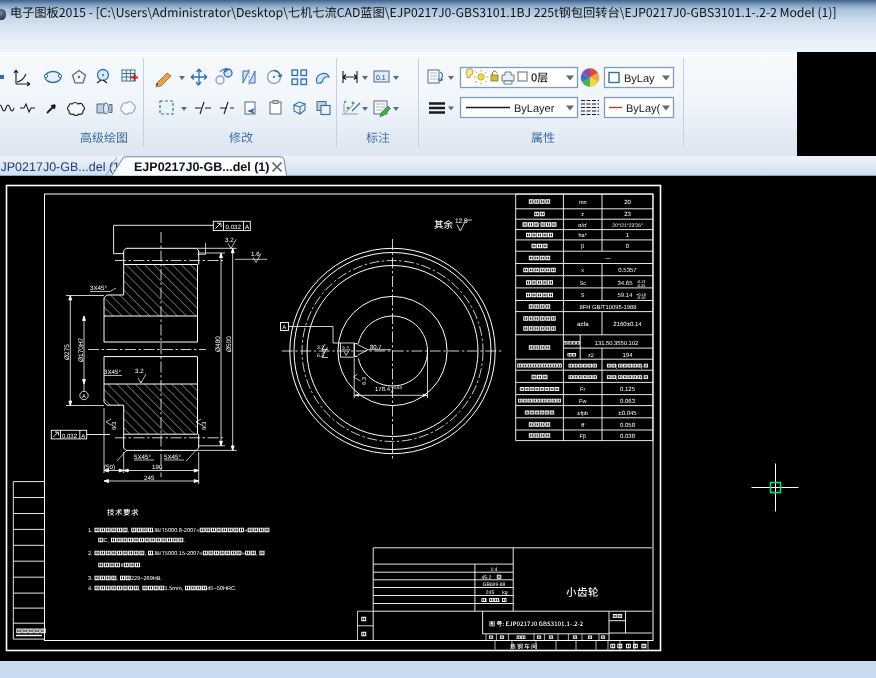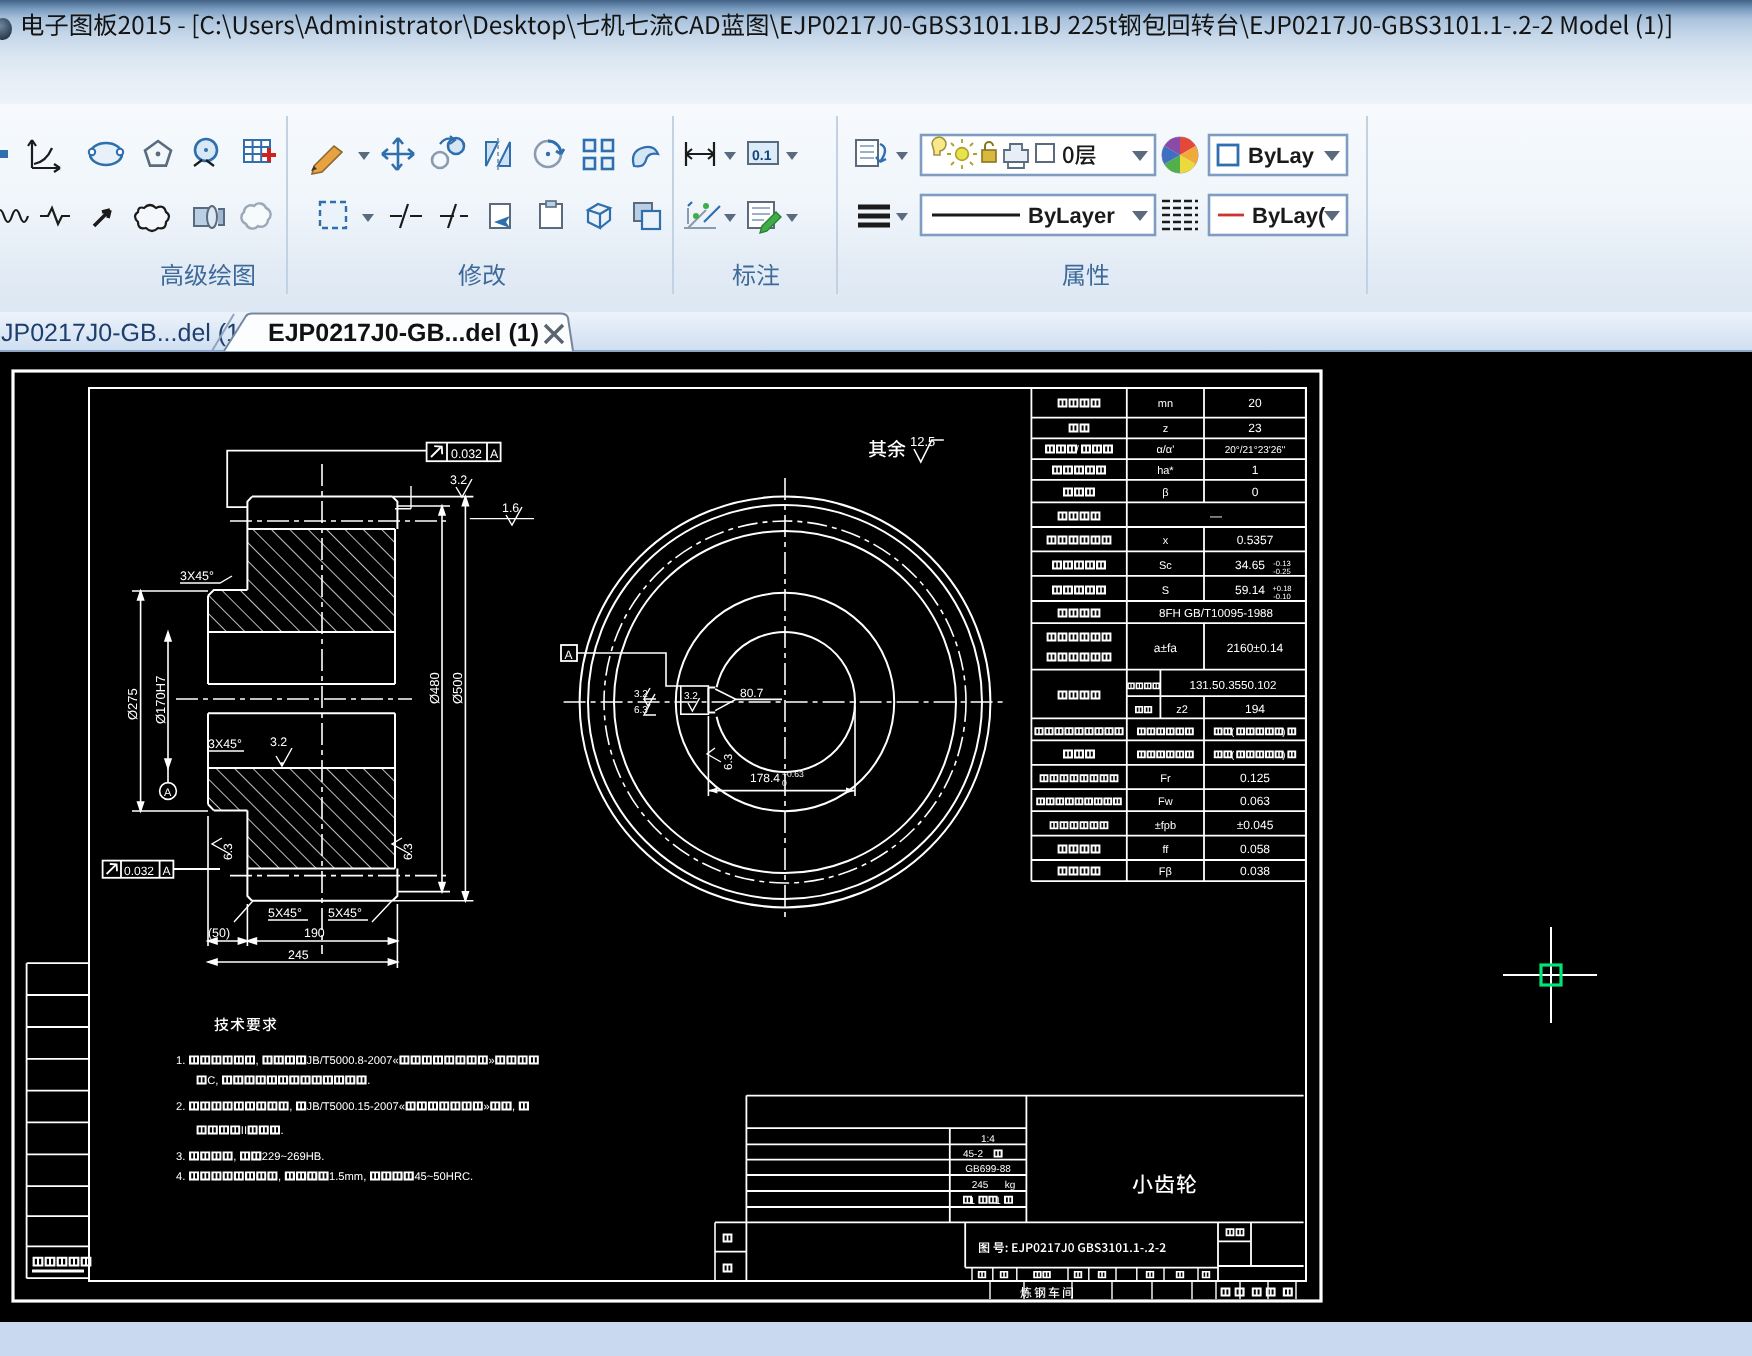--- a/index.html
+++ b/index.html
@@ -2,22 +2,22 @@
 <html><head>
 <meta charset="utf-8">
 <style>
   html,body{margin:0;padding:0;}
   body{width:876px;height:678px;overflow:hidden;position:relative;-webkit-font-smoothing:antialiased;text-rendering:geometricPrecision;
        font-family:"Liberation Sans",sans-serif;background:#000;}
   .titlebar{position:absolute;left:0;top:0;width:876px;height:52px;
     background:linear-gradient(#416184 0%,#54779c 3%,#7b9dc0 9%,#a9c2dc 18%,#c6d7e9 34%,#dae6f2 54%,#e7eef7 76%,#edf3fa 100%);}
   .appdot{position:absolute;left:-3px;top:9px;width:9px;height:11px;border-radius:50%;
     background:radial-gradient(circle at 35% 35%, #6f87a0, #13202e);}
-  .ribbon{position:absolute;left:0;top:52px;width:876px;height:104px;
-    background:linear-gradient(#f6fafd 0%,#f1f6fb 45%,#e2ebf5 80%,#dce7f3 100%);font-weight:bold;}
+  .ribbon{position:absolute;left:0;top:52px;width:797px;height:104px;
+    background:linear-gradient(#f6fafd 0%,#f1f6fb 45%,#e2ebf5 80%,#dce7f3 100%);}
   .gsep{position:absolute;top:6px;height:89px;width:1px;background:#c3d2e2;}
   .tabbar{position:absolute;left:0;top:156px;width:876px;height:20px;
     background:linear-gradient(#edf3fa,#cfdff1);border-bottom:1px solid #8ca6c4;box-sizing:border-box;}
   .canvas{position:absolute;left:0;top:176px;width:876px;height:485px;background:#000;}
   .statusbar{position:absolute;left:0;top:661px;width:876px;height:17px;background:#c9daf0;}
   svg{display:block;}
 </style>
 </head>
 <body>
   <div class="titlebar">

